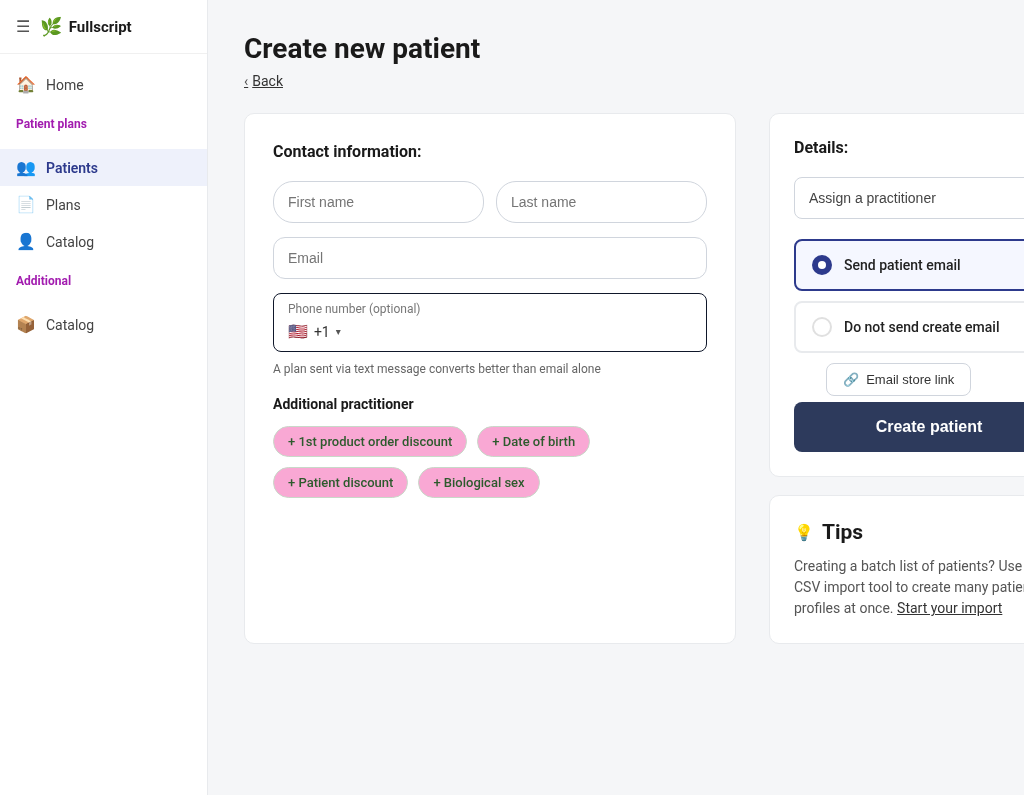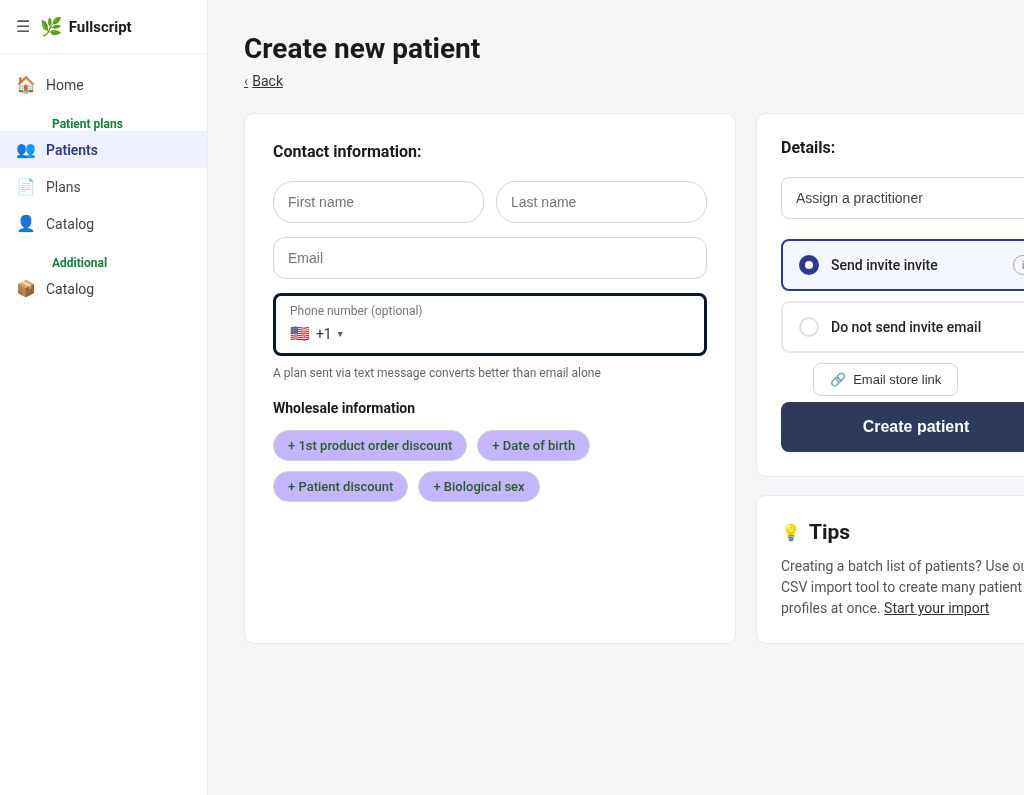--- a/index.html
+++ b/index.html
@@ -66,26 +66,25 @@
       color: #2d3a8c;
       font-weight: 600;
     }
     .nav-icon {
       font-size: 16px;
       width: 20px;
       text-align: center;
     }
 
     .nav-section-label {
-      padding: 14px 16px 0 16px;
+      padding: 14px 16px 18px 16px;
       font-size: 12px;
       font-weight: 700;
-      color: #15803d;
+      color: #a21caf;
       text-transform: none;
-      margin-left: 36px;
     }
 
     .sub-nav-item {
       padding: 8px 16px 8px 46px;
       cursor: pointer;
       color: #444;
       font-size: 14px;
     }
 
     
@@ -114,21 +113,21 @@
       margin-bottom: 24px;
     }
     .back-arrow {
       font-size: 14px;
       color: #555;
     }
 
     .content-grid {
       display: grid;
       grid-template-columns: 1fr 320px;
-      gap: 20px;
+      gap: 33px;
     }
 
     
     .card {
       background: #ffffff;
       border-radius: 10px;
       padding: 28px;
       border: 1px solid #e8eaed;
     }
 
@@ -165,21 +164,21 @@
       font-size: 14px;
       color: #999;
       background: #fff;
       outline: none;
       margin-bottom: 14px;
     }
 
     .phone-wrapper {
       position: relative;
       margin-bottom: 10px;
-      border: 3px solid #0f172a;
+      border: 1px solid #0f172a;
       border-radius: 8px;
       background: #fff;
     }
     .phone-label {
       font-size: 12px;
       color: #777;
       padding: 8px 14px 2px 14px;
     }
     .phone-row {
       display: flex;
@@ -216,21 +215,21 @@
       display: flex;
       flex-wrap: wrap;
       gap: 10px;
       margin-bottom: 10px;
     }
 
     .tag {
       padding: 7px 14px;
       border-radius: 20px;
       border: 1.5px solid #c8d8c8;
-      background: #c4b5fd;
+      background: #f9a8d4;
       font-size: 13px;
       color: #2d5a2d;
       cursor: pointer;
       font-weight: 500;
     }
 
     
     .right-panel {
       display: flex;
       flex-direction: column;
@@ -447,21 +446,21 @@
         <div class="phone-label">Phone number (optional)</div>
         <div class="phone-row">
           <span class="phone-flag">🇺🇸</span>
           <span class="phone-code">+1</span>
           <span class="phone-chevron">▾</span>
         </div>
       </div>
 
       <div class="phone-hint">A plan sent via text message converts better than email alone</div>
 
-      <div class="additional-info-title">Wholesale information</div>
+      <div class="additional-info-title">Additional practitioner</div>
 
       <div class="tags-row">
         <span class="tag">+ 1st product order discount</span>
         <span class="tag">+ Date of birth</span>
       </div>
       <div class="tags-row">
         <span class="tag">+ Patient discount</span>
         <span class="tag">+ Biological sex</span>
       </div>
     </div>
@@ -474,28 +473,28 @@
         <div class="select-wrapper">
           <select class="select-field">
             <option>Assign a practitioner</option>
           </select>
           
         </div>
 
         
         <div class="radio-option selected">
           <div class="radio-circle checked"></div>
-          <span class="radio-label">Send invite invite</span>
+          <span class="radio-label">Send patient email</span>
           <div class="info-icon">i</div>
         </div>
 
         
         <div class="radio-option">
           <div class="radio-circle"></div>
-          <span class="radio-label">Do not send invite email</span>
+          <span class="radio-label">Do not send create email</span>
         </div>
 
         <button class="copy-store-btn">
           <span>🔗</span>
           <span>Email store link</span>
         </button>
 
         <button class="create-patient-btn">Create patient</button>
       </div>
 

